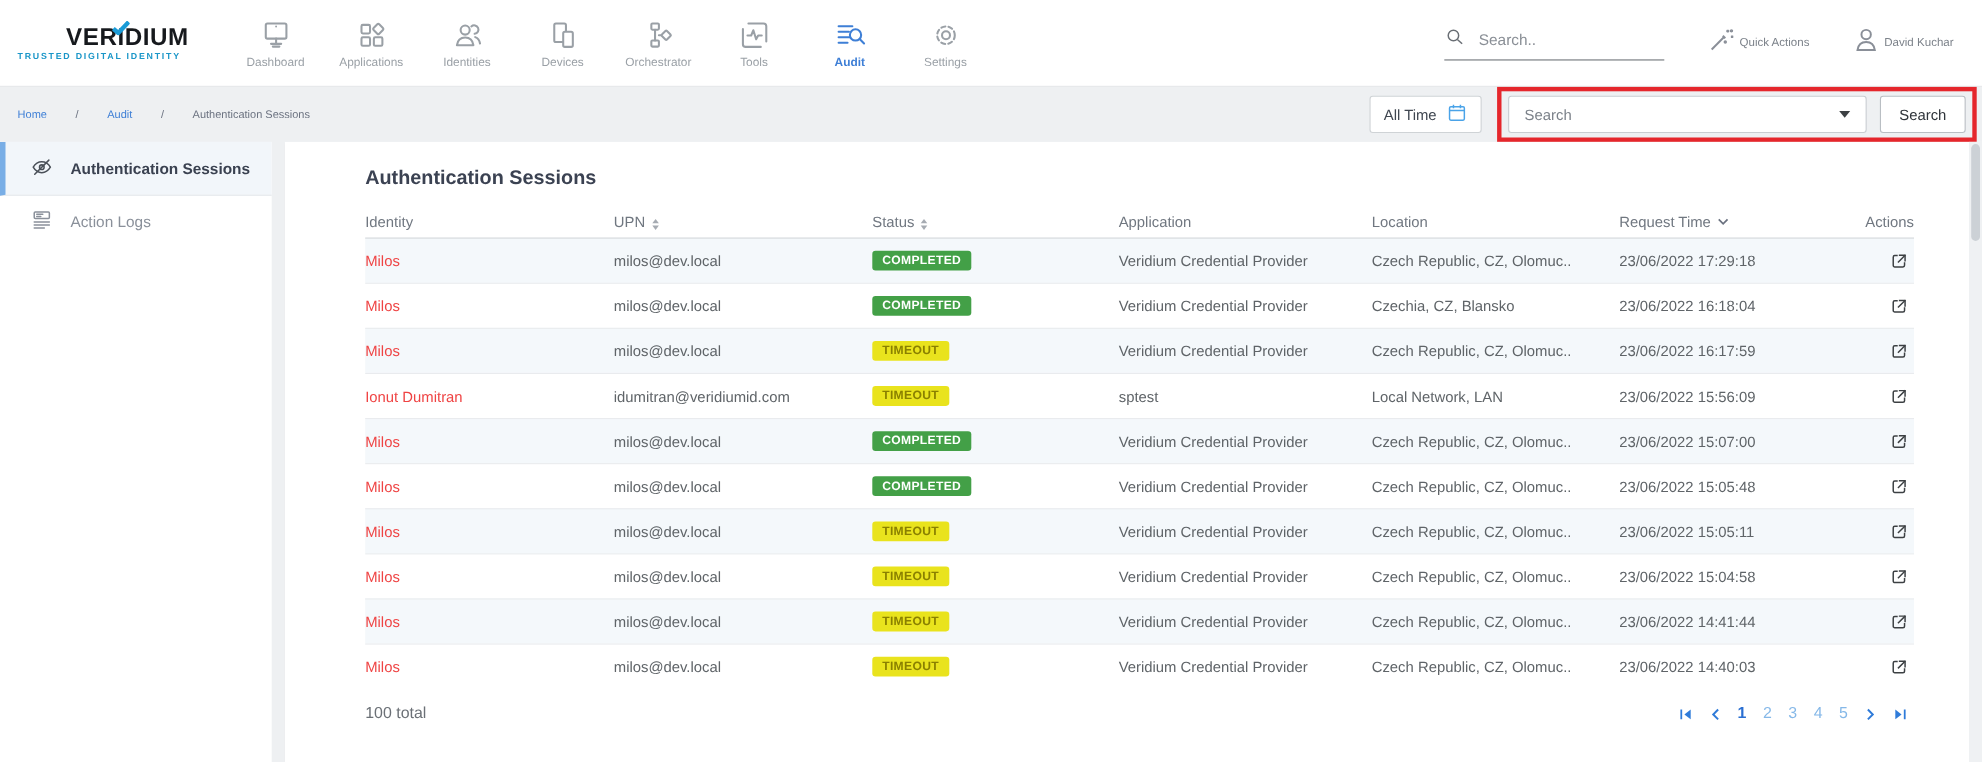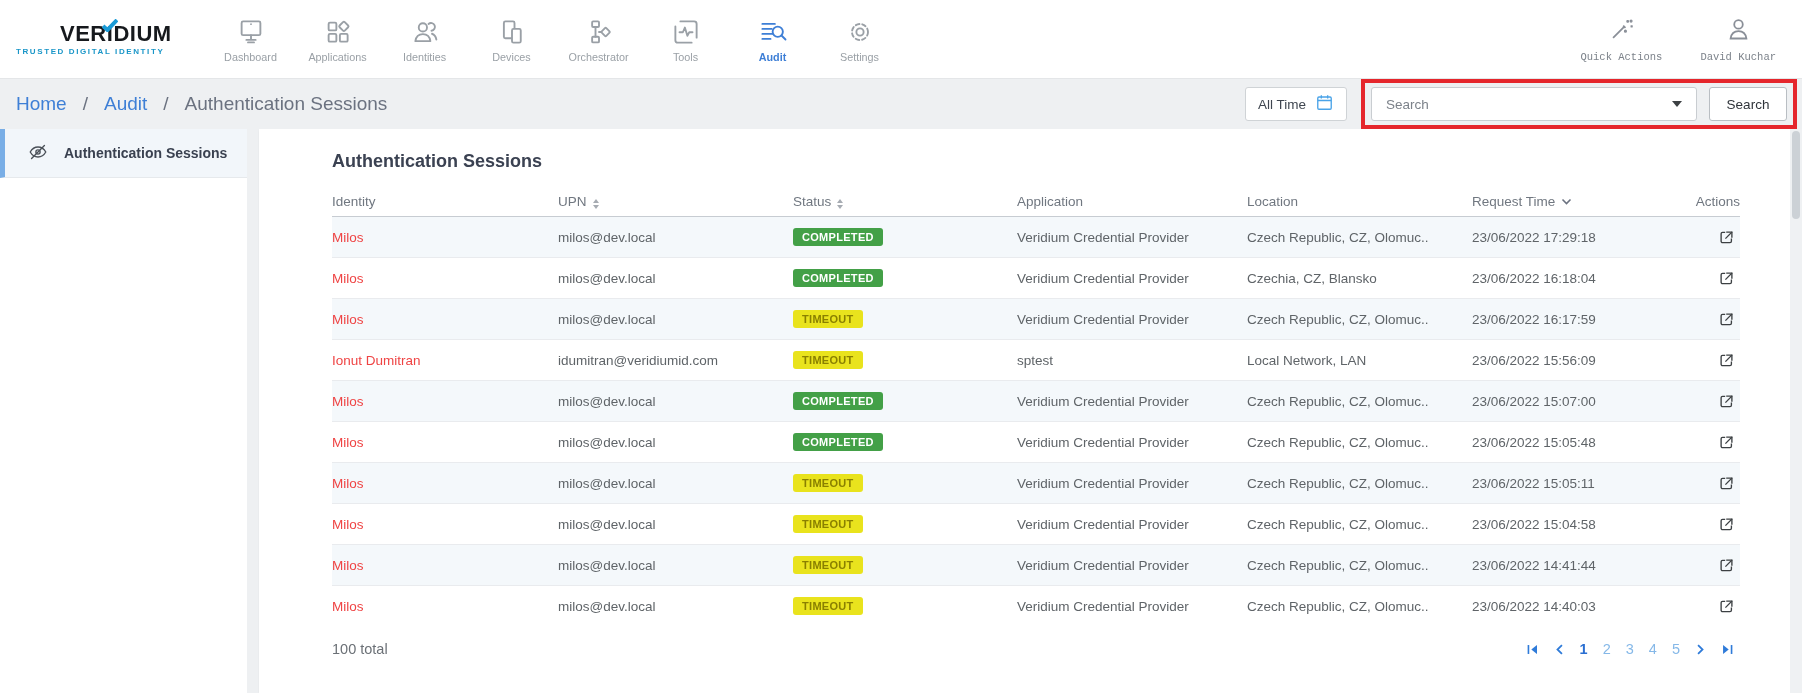--- a/index.html
+++ b/index.html
@@ -16,26 +16,26 @@
   .main-nav{display:flex;margin-left:26px;}
   .nav-item{width:87px;text-align:center;color:#9aa0a6;cursor:pointer;}
   .nav-item .nico{height:34px;display:flex;align-items:center;justify-content:center;}
   .nav-item .nlabel{font-size:10.8px;margin-top:2px;}
   .nav-item.active{color:#3e7fd6;}
   .nav-item.active .nlabel{font-weight:700;}
   .topbar-right{margin-left:auto;display:flex;align-items:center;gap:38px;padding-right:26px;}
   .global-search{display:flex;align-items:center;gap:10px;border-bottom:1px solid #6f7479;padding-bottom:6px;width:200px;}
   .global-search input{border:none;outline:none;font-size:14px;color:#555;width:150px;background:transparent;font-family:inherit;}
   .global-search input::placeholder{color:#8a8f96;}
-  .top-action{display:flex;flex-direction:column;align-items:center;gap:3px;color:#8a8f98;cursor:pointer;font-family:Liberation Mono, monospace;}
+  .top-action{display:flex;flex-direction:row;align-items:center;gap:3px;color:#8a8f98;cursor:pointer;}
   .top-action .talabel{font-size:10.5px;color:#7c828a;white-space:nowrap;}
 
   
   .crumbbar{position:absolute;left:0;top:79px;width:100%;height:50px;background:#eef0f2;display:flex;align-items:center;box-sizing:border-box;padding-left:16px;}
-  .breadcrumb{font-size:19px;color:#6b7280;display:flex;gap:16px;align-items:center;}
+  .breadcrumb{font-size:10px;color:#6b7280;display:flex;gap:26px;align-items:center;}
   .breadcrumb .bc-link{color:#3e7fd6;cursor:pointer;}
   .breadcrumb .bc-sep{color:#6b7280;}
   .crumb-right{margin-left:auto;display:flex;align-items:center;padding-right:5px;}
   .alltime-btn{display:flex;align-items:center;gap:9px;background:#fff;border:1px solid #cfd3d6;border-radius:3px;height:34px;padding:0 12px;font-size:13.5px;color:#3f4650;cursor:pointer;}
   .red-box{margin-left:14px;border:4px solid #e5262c;display:flex;align-items:center;gap:12px;padding:4px 6px;}
   .search-select{width:326px;height:34px;background:#fff;border:1px solid #c9cdd1;border-radius:3px;display:flex;align-items:center;box-sizing:border-box;padding:0 14px;font-size:13.5px;color:#7c828a;cursor:pointer;}
   .search-select .caret{margin-left:auto;width:0;height:0;border-left:5px solid transparent;border-right:5px solid transparent;border-top:6px solid #3c4043;}
   .search-btn{width:78px;height:34px;background:#fff;border:1px solid #b9bec3;border-radius:3px;font-size:13.5px;color:#2f343a;cursor:pointer;font-family:inherit;}
 
   
@@ -168,20 +168,27 @@
           <span class="nico">
             <svg width="30" height="30" viewBox="0 0 24 24" fill="none" stroke="currentColor" stroke-width="1.5" stroke-linecap="round" stroke-linejoin="round">
               <circle cx="12" cy="12" r="6.4" stroke-dasharray="3 2.3"></circle>
               <circle cx="12" cy="12" r="2.9"></circle>
             </svg>
           </span>
           <div class="nlabel">Settings</div>
         </div>
       </nav>
     <div class="topbar-right">
+      <div class="global-search">
+        <span><svg width="19" height="19" viewBox="0 0 24 24" fill="none" stroke="#6a6f75" stroke-width="1.7">
+              <circle cx="10.5" cy="10.5" r="6"></circle>
+              <path d="M15 15l5.5 5"></path>
+            </svg></span>
+        <input type="text" placeholder="Search.." style="">
+      </div>
       <div class="top-action">
         <span><svg width="27" height="27" viewBox="0 0 24 24" fill="none" stroke="#8a8f98" stroke-width="1.6">
               <path d="M4.5 19.5L14.5 9.5"></path>
               <path d="M13.5 8.5l2 2"></path>
               <path d="M17.5 3.5v2.4M16.3 4.7h2.4"></path>
               <path d="M21 8.2v2M20 9.2h2"></path>
               <circle cx="20.5" cy="4.5" r=".6" fill="#8a8f98"></circle>
               <circle cx="15.5" cy="13.5" r=".6" fill="#8a8f98"></circle>
             </svg></span>
         <span class="talabel">Quick Actions</span>
@@ -224,20 +231,28 @@
 
   <aside class="sidebar">
       <div class="side-item active">
         <span class="sico"><svg width="22" height="22" viewBox="0 0 24 24" fill="none" stroke="#4a5058" stroke-width="1.5" stroke-linecap="round" stroke-linejoin="round">
             <path d="M3.5 12c2.1-3.6 5-5.4 8.5-5.4s6.4 1.8 8.5 5.4c-2.1 3.6-5 5.4-8.5 5.4S5.6 15.6 3.5 12z"></path>
             <circle cx="12" cy="12" r="2.3"></circle>
             <path d="M5 19L19 5"></path>
           </svg></span>
         <span class="slabel">Authentication Sessions</span>
       </div>
+      <div class="side-item">
+        <span class="sico"><svg width="22" height="22" viewBox="0 0 24 24" fill="none" stroke="currentColor" stroke-width="1.5" stroke-linecap="round" stroke-linejoin="round">
+            <rect x="4.5" y="4" width="15" height="6.5" rx="1"></rect>
+            <path d="M7 6.3h6M7 8.5h4"></path>
+            <path d="M4.5 14h15M4.5 17h15M4.5 20h10"></path>
+          </svg></span>
+        <span class="slabel">Action Logs</span>
+      </div>
     </aside>
 
   <main class="card">
     <div class="card-title">Authentication Sessions</div>
     <div class="thead">
         <div class="th">
           <span>Identity</span>
         </div>
         <div class="th">
           <span>UPN</span>

